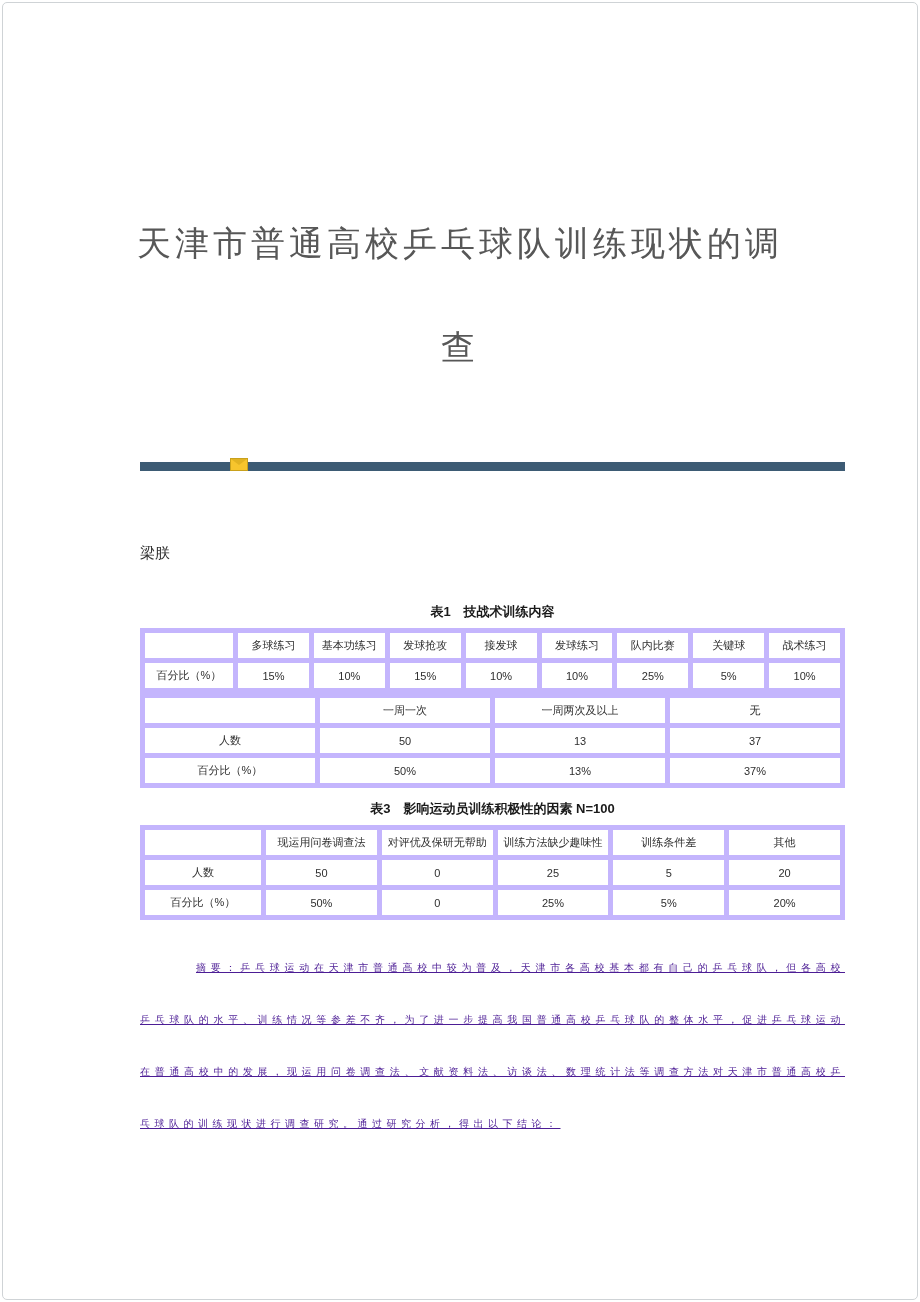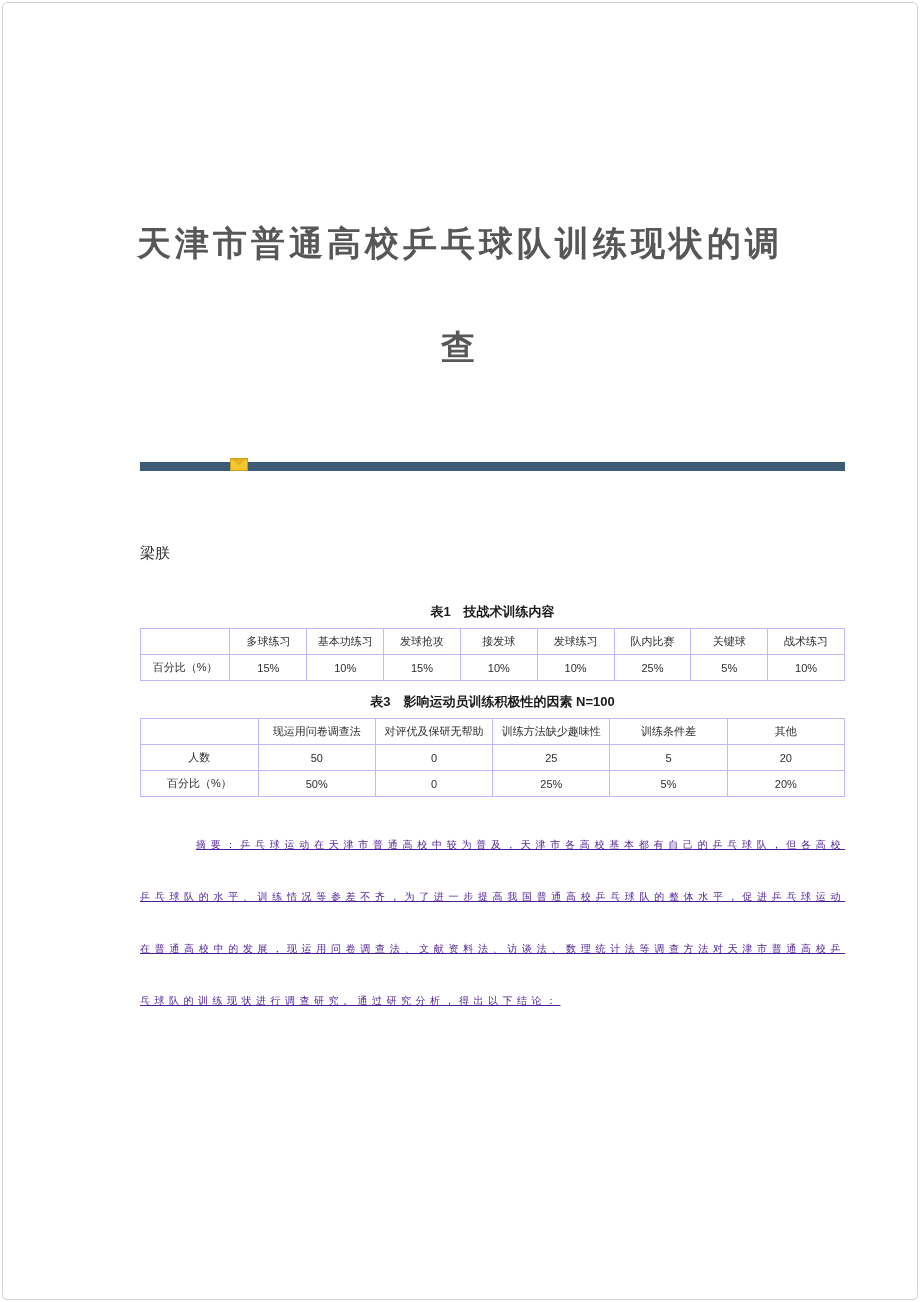--- a/index.html
+++ b/index.html
@@ -28,21 +28,21 @@
     margin: 0;
     padding-top: 192px;
     text-align: center;
     font-family: "Liberation Serif", serif;
     font-weight: 400;
     font-size: 34px;
     line-height: 104px;
     letter-spacing: 4px;
     color: #575757;
   }
-  .title .title-line { display: block; font-weight: bold; }
+  .title .title-line { display: block; }
 
   
   .divider-wrap {
     position: relative;
     margin: 60px 75px 0 140px;
     height: 12px;
   }
   .divider-bar {
     position: absolute;
     left: 0; right: 0; top: 2px;
@@ -87,21 +87,21 @@
     color: #1a1a1a;
     margin: 12px 0 7px 0;
   }
   .tbl-caption:first-child { margin-top: 0; }
   table.grid {
     width: 100%;
     border-collapse: collapse;
     table-layout: fixed;
   }
   table.grid th, table.grid td {
-    border: 1px solid #c4b5fd;
+    border: 5px solid #c4b5fd;
     text-align: center;
     font-weight: normal;
     font-size: 11px;
     color: #2e2e2e;
     padding: 5px 2px;
     overflow: hidden;
     white-space: nowrap;
   }
   .tbl-0 th, .tbl-0 td { padding: 4px 2px; }
   .tbl-0 tr > *:first-child { width: 12%; }
@@ -163,20 +163,46 @@
             <td>10%</td>
             <td>10%</td>
             <td>25%</td>
             <td>5%</td>
             <td>10%</td>
           </tr>
         </tbody>
       </table>
     </div>
 
+  <div class="tbl tbl-1">
+      <table class="grid">
+        <thead>
+          <tr>
+            <th></th>
+            <th>一周一次</th>
+            <th>一周两次及以上</th>
+            <th>无</th>
+          </tr>
+        </thead>
+        <tbody>
+          <tr>
+            <td>人数</td>
+            <td>50</td>
+            <td>13</td>
+            <td>37</td>
+          </tr>
+          <tr>
+            <td>百分比（%）</td>
+            <td>50%</td>
+            <td>13%</td>
+            <td>37%</td>
+          </tr>
+        </tbody>
+      </table>
+    </div>
 
   <div class="tbl-caption">表3　影响运动员训练积极性的因素 N=100</div>
   <div class="tbl tbl-2">
       <table class="grid">
         <thead>
           <tr>
             <th></th>
             <th>现运用问卷调查法</th>
             <th>对评优及保研无帮助</th>
             <th>训练方法缺少趣味性</th>

